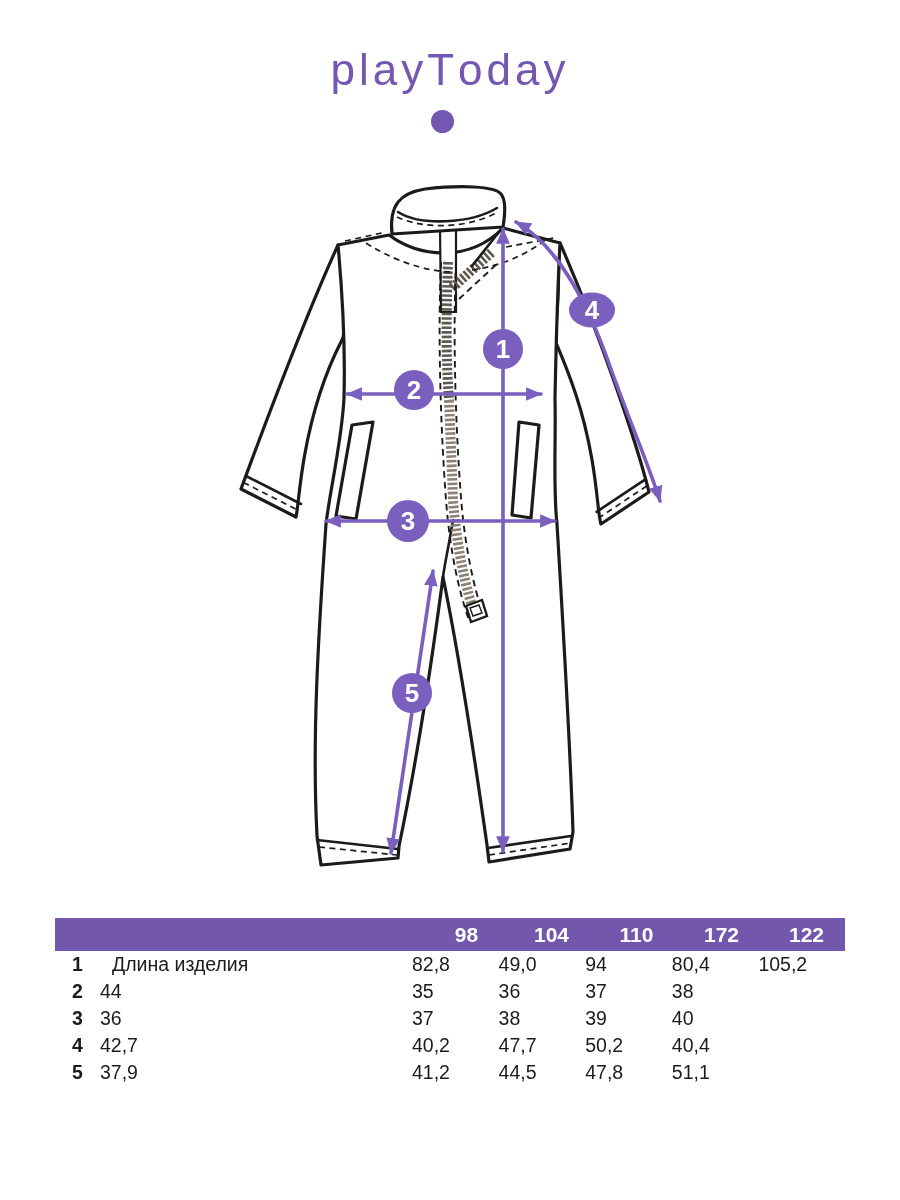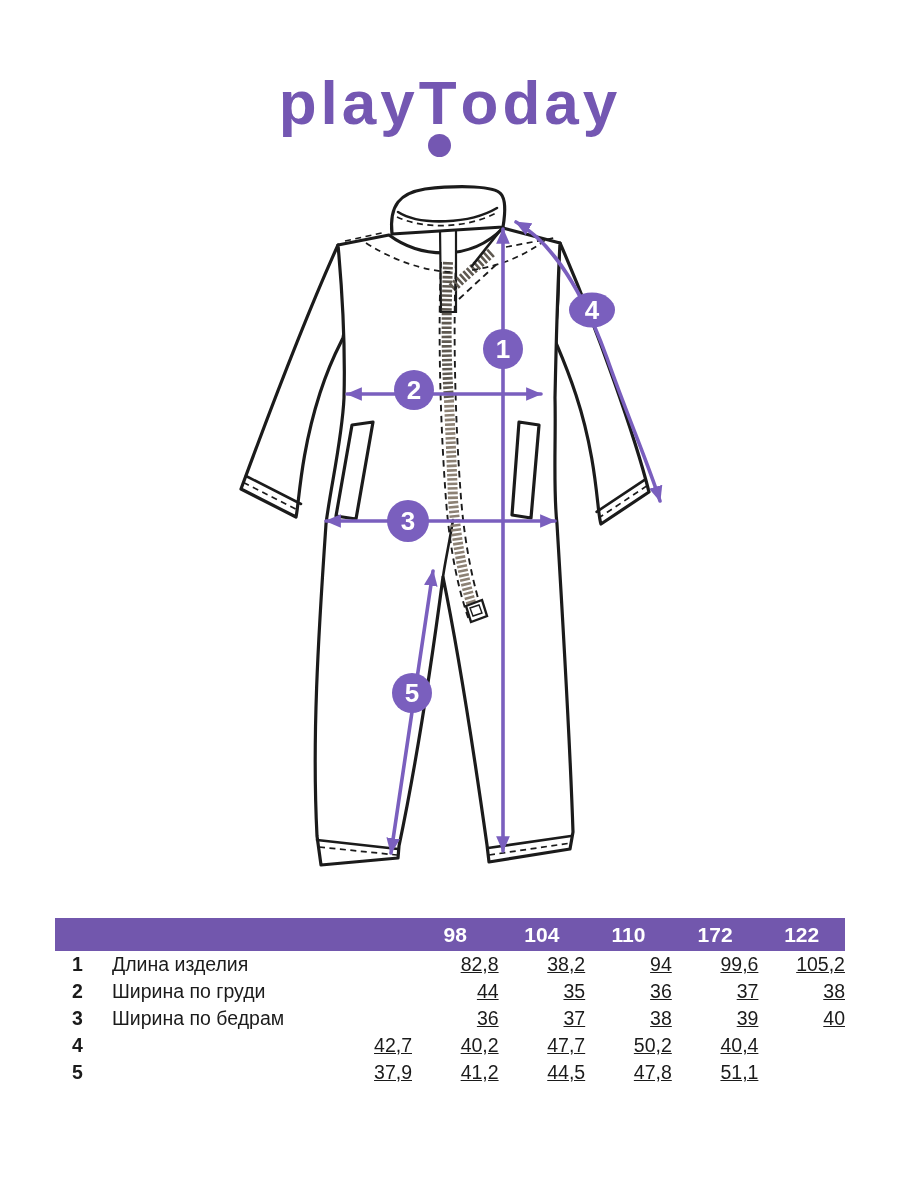--- a/index.html
+++ b/index.html
@@ -1,46 +1,46 @@
 <!DOCTYPE html>
 <html><head>
 <meta charset="utf-8">
 <style>
   html,body{margin:0;padding:0;background:#ffffff;}
   .page{position:relative;width:900px;height:1200px;background:#fff;overflow:hidden;
         font-family:"Liberation Sans", sans-serif;}
   
   .logo-wrap{position:absolute;top:48px;left:0;width:100%;text-align:center;}
-  .logo{display:inline-block;font-weight:bold;font-size:62px;line-height:1;
-        letter-spacing:4px;color:#7457b2;margin-top:24px;}
+  .logo{display:inline-block;font-weight:normal;font-size:44px;line-height:1;
+        letter-spacing:4px;color:#7457b2;}
   .logo-t{position:relative;display:inline-block;}
   .logo-dot{position:absolute;top:62px;left:50%;margin-left:-12px;width:23px;height:23px;
             border-radius:50%;background:#7457b2;}
   
   .diagram{position:absolute;left:0;top:0;width:900px;height:1200px;}
   .ol{fill:#ffffff;stroke:#1b1b1b;stroke-width:3.2;stroke-linejoin:round;stroke-linecap:round;}
   .ln{fill:none;stroke:#1b1b1b;stroke-width:2.6;stroke-linecap:round;}
   .stitch{fill:none;stroke:#1b1b1b;stroke-width:1.7;stroke-dasharray:6 4.5;stroke-linecap:butt;}
   .teeth{fill:none;stroke:#8c8174;stroke-width:10;stroke-dasharray:2.6 2;}
   .teeth-dark{fill:none;stroke:#5f5951;stroke-width:10;stroke-dasharray:2.6 2;}
   .zflank{fill:none;stroke:#1b1b1b;stroke-width:1.9;stroke-dasharray:6.5 4.5;}
   .meas{fill:none;stroke:#7a5fbe;stroke-width:3.6;stroke-linecap:round;}
   .bubble{fill:#7a5fbe;}
   .bubble-num{fill:#ffffff;font-weight:bold;font-size:26px;text-anchor:middle;
               font-family:"Liberation Sans",sans-serif;}
   
   .size-table{position:absolute;left:55px;top:918px;width:790px;color:#1b1b1b;}
   .t-header{display:grid;grid-template-columns:45px 312px repeat(5,1fr);height:33px;
-            background:#7257ad;color:#fff;font-weight:bold;font-size:21px;align-items:center;}
+            background:#7257ad;color:#fff;font-weight:bold;font-size:21px;align-items:center;gap:8px;}
   .t-header div{text-align:center;}
   .t-row{display:grid;grid-template-columns:45px 312px repeat(5,1fr);height:27px;
          align-items:center;font-size:19.5px;}
   .t-num{text-align:center;font-weight:bold;}
   .t-label{padding-left:12px;}
-  .t-val{text-align:right;text-decoration:underline;}
+  .t-val{text-align:left;}
 </style>
 </head>
 <body>
 
 <div class="page">
 
   <div class="logo-wrap">
     <span class="logo"><span>play</span><span class="logo-t"><span>T</span><span class="logo-dot"></span></span><span>oday</span></span>
   </div>
 
@@ -170,39 +170,37 @@
       <div>104</div>
       <div>110</div>
       <div>172</div>
       <div>122</div>
     </div>
 
     <div class="t-row">
       <div class="t-num">1</div>
       <div class="t-label">Длина изделия</div>
       <div class="t-val">82,8</div>
-      <div class="t-val">38,2</div>
+      <div class="t-val">49,0</div>
       <div class="t-val">94</div>
-      <div class="t-val">99,6</div>
+      <div class="t-val">80,4</div>
       <div class="t-val">105,2</div>
     </div>
 
     <div class="t-row">
       <div class="t-num">2</div>
-      <div class="t-label">Ширина по груди</div>
       <div class="t-val">44</div>
       <div class="t-val">35</div>
       <div class="t-val">36</div>
       <div class="t-val">37</div>
       <div class="t-val">38</div>
     </div>
 
     <div class="t-row">
       <div class="t-num">3</div>
-      <div class="t-label">Ширина по бедрам</div>
       <div class="t-val">36</div>
       <div class="t-val">37</div>
       <div class="t-val">38</div>
       <div class="t-val">39</div>
       <div class="t-val">40</div>
     </div>
 
     <div class="t-row">
       <div class="t-num">4</div>
       <div class="t-val">42,7</div>

